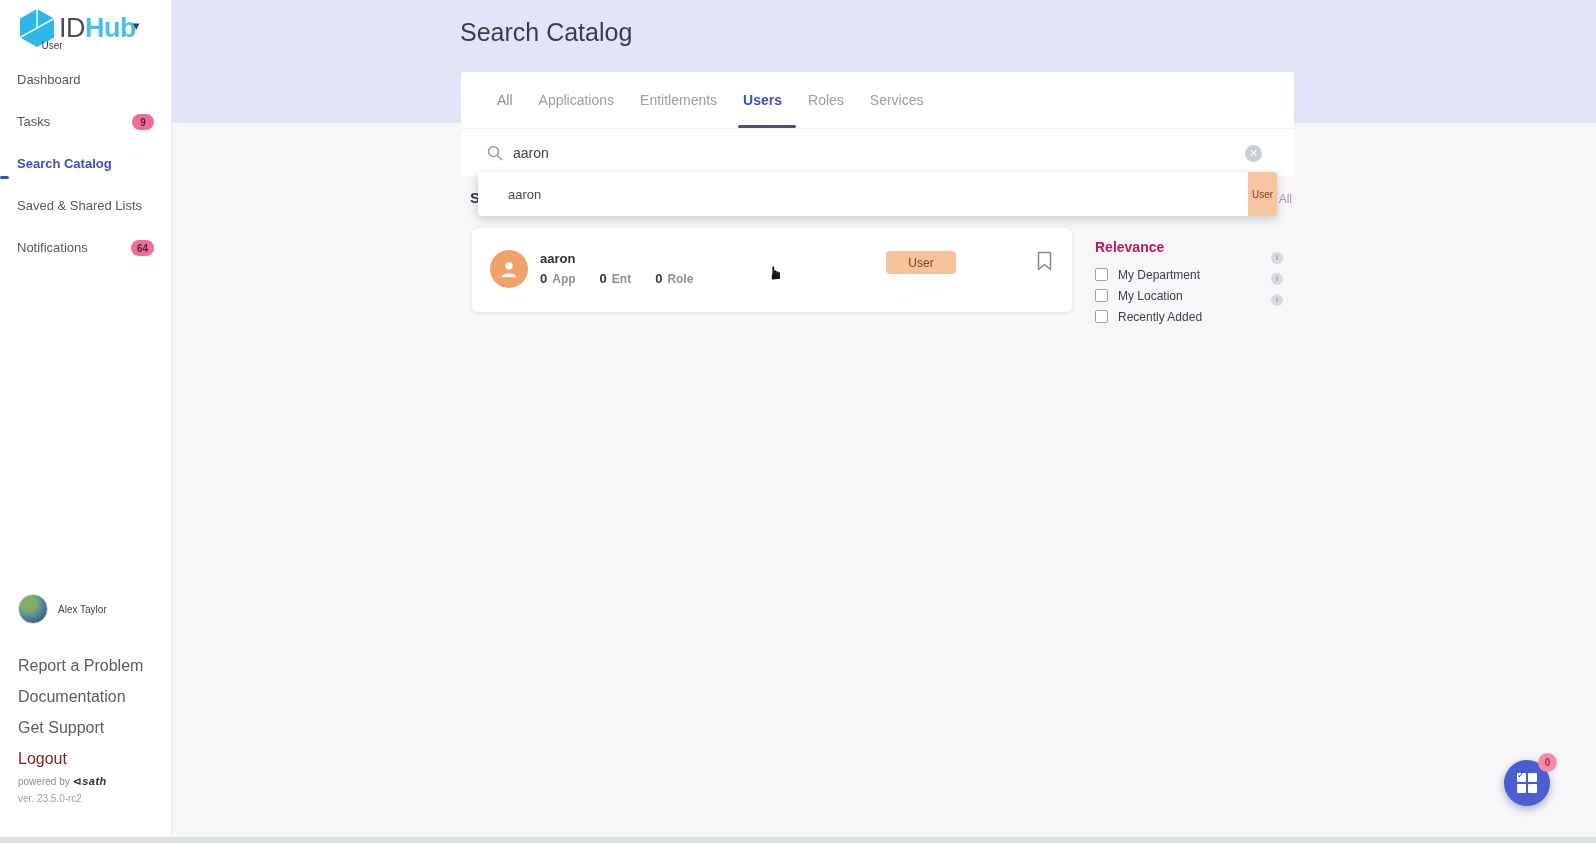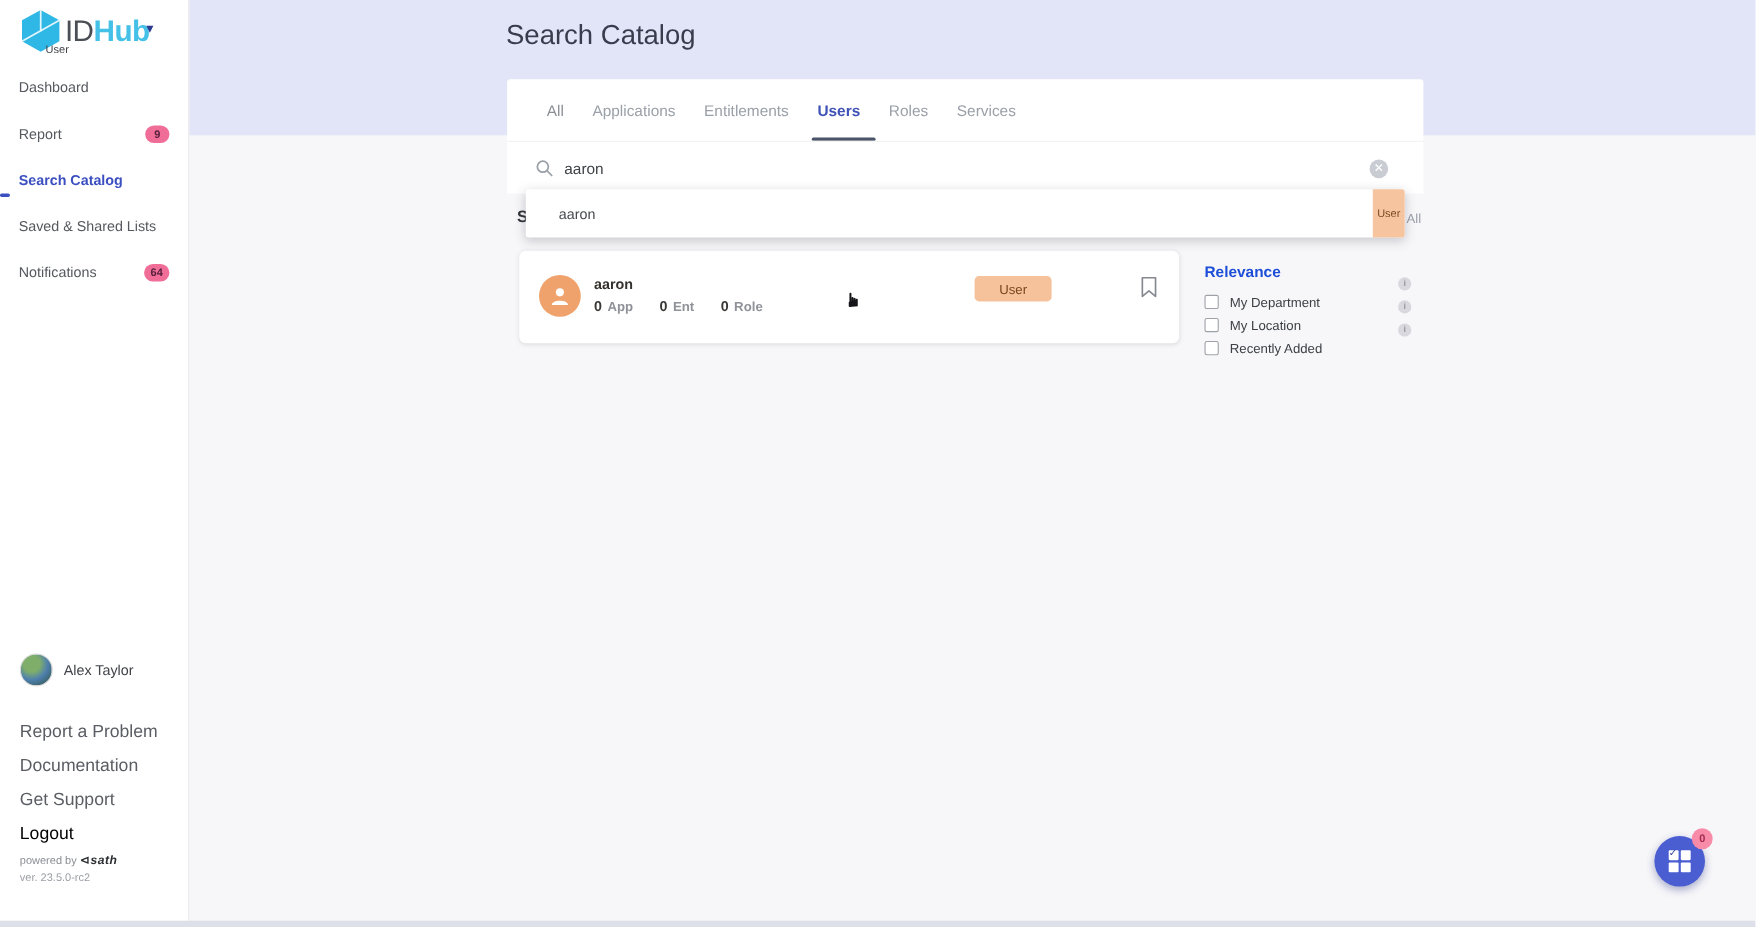--- a/index.html
+++ b/index.html
@@ -18,25 +18,25 @@
   .logo-role { position:absolute; left:0; top:40px; width:104px; text-align:center; font-size:10px; color:#3c3f45; }
 
   .nav { position:absolute; left:0; top:72px; width:172px; }
   .nav-item { position:relative; display:flex; align-items:flex-start; height:42px; padding:0 18px 0 17px; font-size:13px; color:#55585e; cursor:pointer; }
   .nav-item.active { color:#3b4fc0; font-weight:bold; }
   .nav-dash { position:absolute; left:0; top:20px; width:9px; height:3px; background:#3b4fc0; border-radius:2px; }
   .badge { margin-left:auto; min-width:22px; height:16px; padding:0 6px; background:#f06d98; border-radius:9px; font-size:10px; font-weight:bold; color:#58203c; display:flex; align-items:center; justify-content:center; }
 
   .side-user { position:absolute; left:18px; top:594px; display:flex; align-items:center; cursor:pointer; }
   .side-avatar { width:30px; height:30px; border-radius:50%; background:radial-gradient(circle at 35% 30%, #7fae6b 0 28%, #4d7fae 55%, #2e4d33 100%); border:1px solid #d8d8d8; }
-  .side-user-name { margin-left:10px; font-size:13px; color:#3f4247; }
+  .side-user-name { margin-left:10px; font-size:10px; color:#3f4247; }
 
   .side-links { position:absolute; left:18px; top:650px; }
   .side-link { height:31px; display:flex; align-items:center; font-size:16px; color:#5a5d63; cursor:pointer; }
-  .side-link.logout { color:#000000; }
+  .side-link.logout { color:#7f1d1d; }
   .powered { position:absolute; left:18px; top:775px; font-size:10px; color:#8a8d93; }
   .powered b { color:#2b2d31; font-style:italic; font-size:11px; letter-spacing:0.5px; }
   .version { position:absolute; left:18px; top:793px; font-size:10px; color:#9b9ea4; }
 
   
   .band { position:absolute; left:172px; top:0; width:1424px; height:123px; background:#e2e4f7; }
   .page-title { position:absolute; left:460px; top:18px; font-size:25px; font-weight:500; color:#383c4c; }
 
   .panel { position:absolute; left:461px; top:72px; width:833px; height:104px; background:#ffffff; border-radius:3px 3px 0 0; z-index:3; }
   .tabs { display:flex; align-items:center; height:56px; padding-left:36px; gap:26px; }
@@ -64,21 +64,21 @@
   .rc-stats { position:absolute; left:68px; top:43px; display:flex; gap:24px;font-weight:bold; }
   .rc-stat { font-size:12px; color:#8f9298; }
   .rc-stat b { color:#3a3835; font-size:13px; margin-right:5px; }
   .rc-cursor { position:absolute; left:296px; top:34px; font-size:18px; color:#15151a; transform:rotate(-90deg); }
   .rc-badge { position:absolute; left:414px; top:23px; width:70px; height:23px; background:#f5c29b; border-radius:4px; display:flex; align-items:center; justify-content:center; font-size:12px; color:#7a451c; }
   .rc-bookmark { position:absolute; left:565px; top:23px; cursor:pointer; }
 
   .end-msg { position:absolute; left:472px; top:319px; width:600px; text-align:center; font-size:13px; font-weight:bold; color:#443d36; }
 
   .relevance { position:absolute; left:1095px; top:239px; width:200px; z-index:1; }
-  .rel-title { font-size:14px; font-weight:bold; color:#1d4ed8; margin-bottom:9px; }
+  .rel-title { font-size:14px; font-weight:bold; color:#be185d; margin-bottom:9px; }
   .rel-row { display:flex; align-items:center; height:21px; margin-bottom:0; }
   .rel-check { appearance:none; width:13px; height:13px; border:1.5px solid #9ea2a8; border-radius:2px; background:#fff; margin:0; cursor:pointer; }
   .rel-label { margin-left:10px; font-size:12px; color:#3c4045; }
   .rel-info-col { position:absolute; left:1271px; top:252px; z-index:1; }
   .info-dot { width:12px; height:12px; border-radius:50%; background:#d8d8de; color:#97989f; font-size:8px; line-height:12px; text-align:center; margin-bottom:9px; font-weight:bold; cursor:pointer; }
 
   .fab { position:absolute; left:1504px; top:760px; width:46px; height:46px; border-radius:50%; background:#4a5ed2; box-shadow:0 3px 8px rgba(40,50,130,0.4); cursor:pointer; display:flex; align-items:center; justify-content:center; z-index:10; }
   .fab-grid { position:relative; width:20px; height:20px; display:grid; grid-template-columns:9px 9px; grid-template-rows:9px 9px; gap:2px; }
   .fab-grid div { background:#ffffff; border-radius:1px; }
   .fab-check { position:absolute; left:0px; top:-3px; font-size:9px; color:#2b3990; font-weight:bold; }
@@ -176,21 +176,21 @@
       <span class="logo-text"><span class="logo-id">ID</span><span class="logo-hub">Hub</span></span>
     </div>
     <div class="logo-caret">▾</div>
     <div class="logo-role">User</div>
 
     <div class="nav">
       <div class="nav-item">
         <span>Dashboard</span>
       </div>
       <div class="nav-item">
-        <span>Report</span>
+        <span>Tasks</span>
         <span class="badge">9</span>
       </div>
       <div class="nav-item active">
         <span class="nav-dash"></span>
         <span>Search Catalog</span>
       </div>
       <div class="nav-item">
         <span>Saved &amp; Shared Lists</span>
       </div>
       <div class="nav-item">

